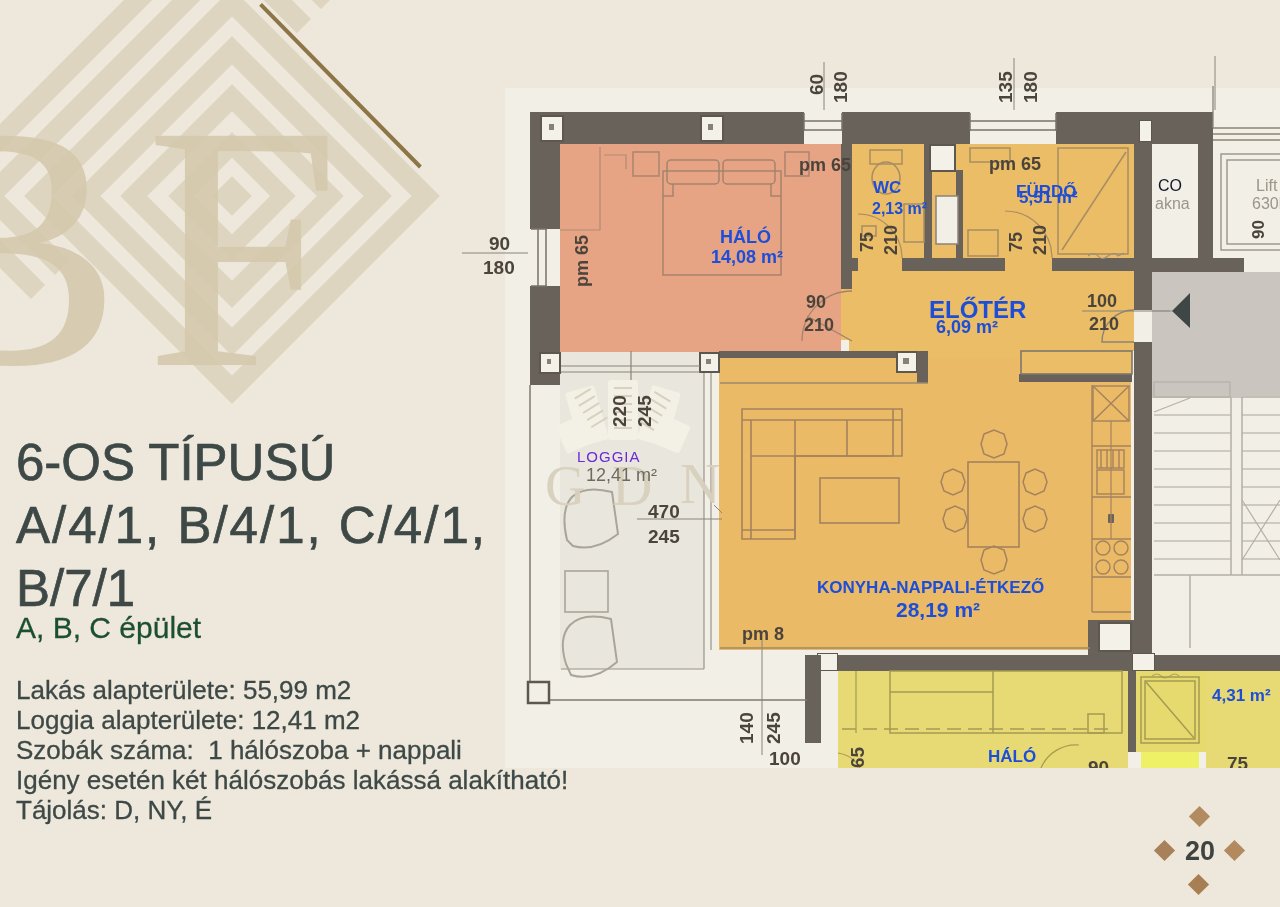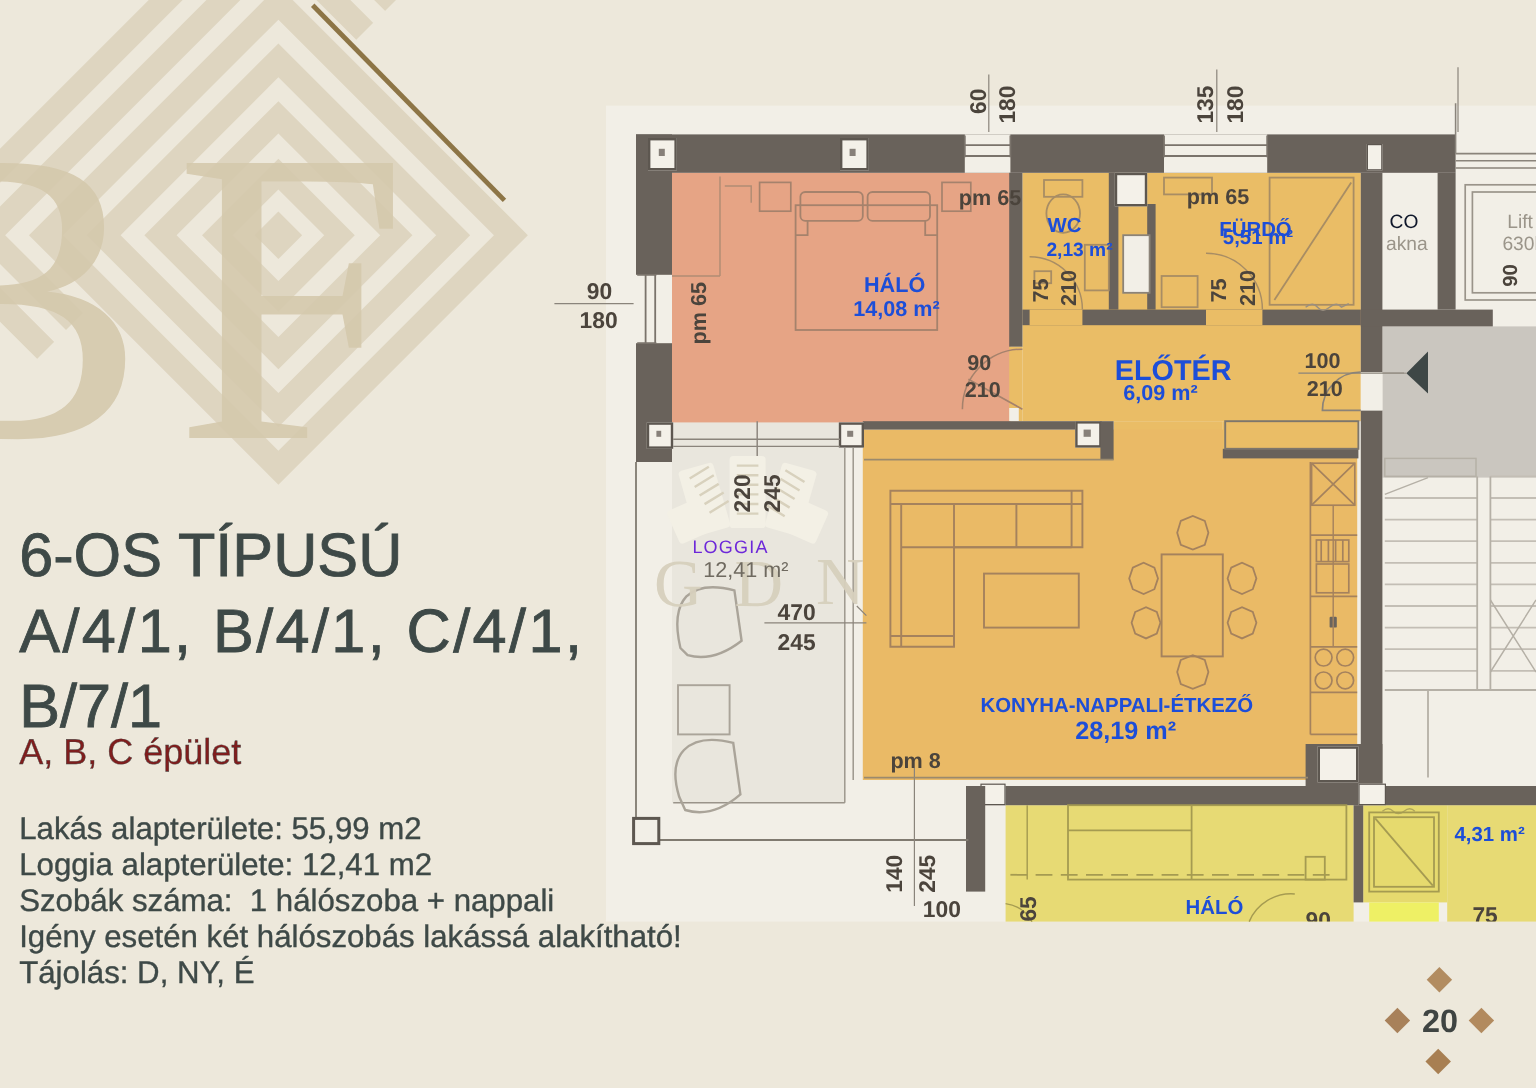--- a/index.html
+++ b/index.html
@@ -29,21 +29,21 @@
     <div style="position:absolute;left:-45px;top:-45px;width:90px;height:90px;border:18px solid #ded5c0;box-sizing:border-box;transform:rotate(45deg);"></div>
     <div style="position:absolute;left:-14px;top:-14px;width:28px;height:28px;background:#ded5c0;transform:rotate(45deg);"></div>
   </div>
 
   <div class="abs" style="left:-112px;top:72px;font-family:'Liberation Serif',serif;font-size:350px;line-height:350px;color:#d5c9ad;letter-spacing:24px;opacity:.9;">BF</div>
 
   <div class="abs" style="left:262px;top:3px;width:228px;height:4px;background:#8d7546;transform:rotate(45.5deg);transform-origin:0 0;"></div>
 
   <div class="abs" style="left:16px;top:431px;font-size:51px;line-height:63px;color:#3e4947;font-weight:500;-webkit-text-stroke:0.7px #3e4947;">6-OS TÍPUSÚ<br><span style="letter-spacing:2px;">A/4/1, B/4/1, C/4/1,</span><br>B/7/1</div>
 
-  <div class="abs" style="left:16px;top:611px;font-size:30px;color:#7f1d1d;-webkit-text-stroke:0.3px #3e4947;">A, B, C épület</div>
+  <div class="abs" style="left:16px;top:611px;font-size:30px;color:#14532d;-webkit-text-stroke:0.3px #3e4947;">A, B, C épület</div>
 
   <div class="abs" style="left:16px;top:675px;font-size:26px;line-height:30px;color:#3e4947;-webkit-text-stroke:0.3px #3e4947;">Lakás alapterülete: 55,99 m2<br>Loggia alapterülete: 12,41 m2<br>Szobák száma:&nbsp; 1 hálószoba + nappali<br>Igény esetén két hálószobás lakássá alakítható!<br>Tájolás: D, NY, É</div>
 
   <div class="abs" style="left:505px;top:88px;width:775px;height:680px;background:#f2efe7;"></div>
 
   <div class="room" style="left:1152px;top:272px;width:128px;height:126px;background:#cac6bf;"></div>
 
   <div class="room" style="left:560px;top:351px;width:144px;height:318px;background:#e9e6dd;"></div>
 
   <div class="room" style="left:558px;top:144px;width:284px;height:208px;background:#e6a485;"></div>

